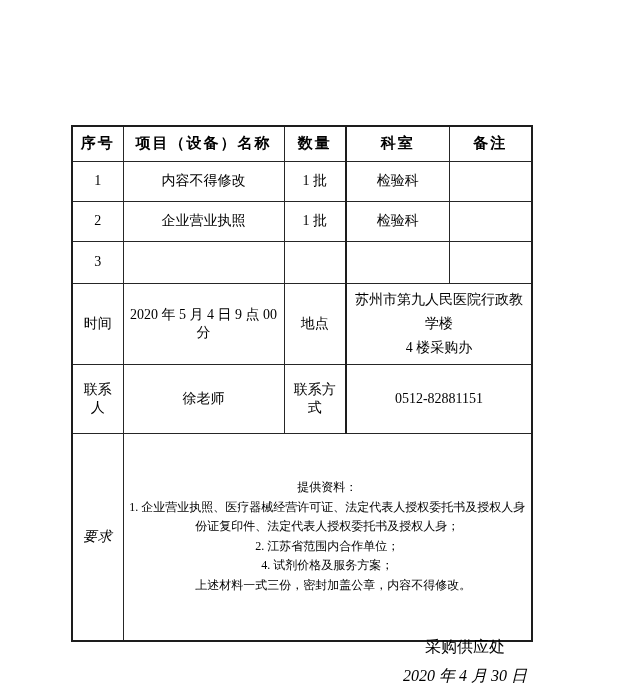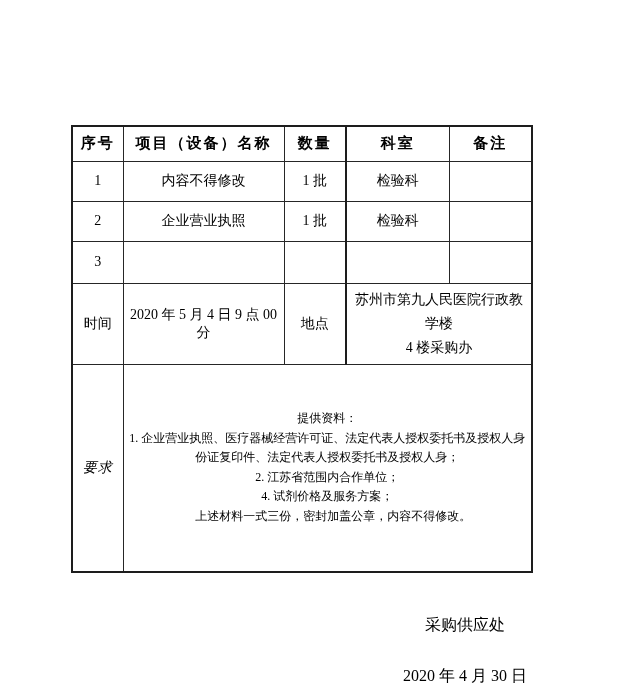--- a/index.html
+++ b/index.html
@@ -50,22 +50,22 @@
     vertical-align: top; text-align: left;
     padding: 5px 4px 4px 5px;
     font-size: 12px; line-height: 19.5px;
   }
   .req-line { white-space: nowrap; }
 
   .footer-line {
     position: absolute; left: 355px; width: 220px;
     text-align: center; font-size: 16px;
   }
-  .footer-dept { top: 615px; }
-  .footer-date { top: 666px; }
+  .footer-dept { top: 637px; }
+  .footer-date { top: 666px; font-style: italic; }
 </style>
 </head>
 <body>
 
 <div class="page">
 
 
   <table class="notice">
     <colgroup>
       <col style="width:51px">
@@ -110,20 +110,26 @@
       <tr class="r-time">
         <td>时间</td>
         <td>2020 年 5 月 4 日 9 点 00 分</td>
         <td>地点</td>
         <td class="place-cell bl2" colspan="2">
           <div>苏州市第九人民医院行政教学楼</div>
           <div>4 楼采购办</div>
         </td>
       </tr>
 
+      <tr class="r-contact">
+        <td>联系人</td>
+        <td>徐老师</td>
+        <td>联系方式</td>
+        <td class="bl2" colspan="2">0512-82881151</td>
+      </tr>
 
       <tr class="r-req">
         <td class="req-label">要求</td>
         <td class="req-content" colspan="4">
           <div class="req-line">提供资料：</div>
           <div class="req-line">1. 企业营业执照、医疗器械经营许可证、法定代表人授权委托书及授权人身</div>
           <div class="req-line">份证复印件、法定代表人授权委托书及授权人身；</div>
           <div class="req-line">2. 江苏省范围内合作单位；</div>
           <div class="req-line">4. 试剂价格及服务方案；</div>
           <div class="req-line">　上述材料一式三份，密封加盖公章，内容不得修改。</div>

